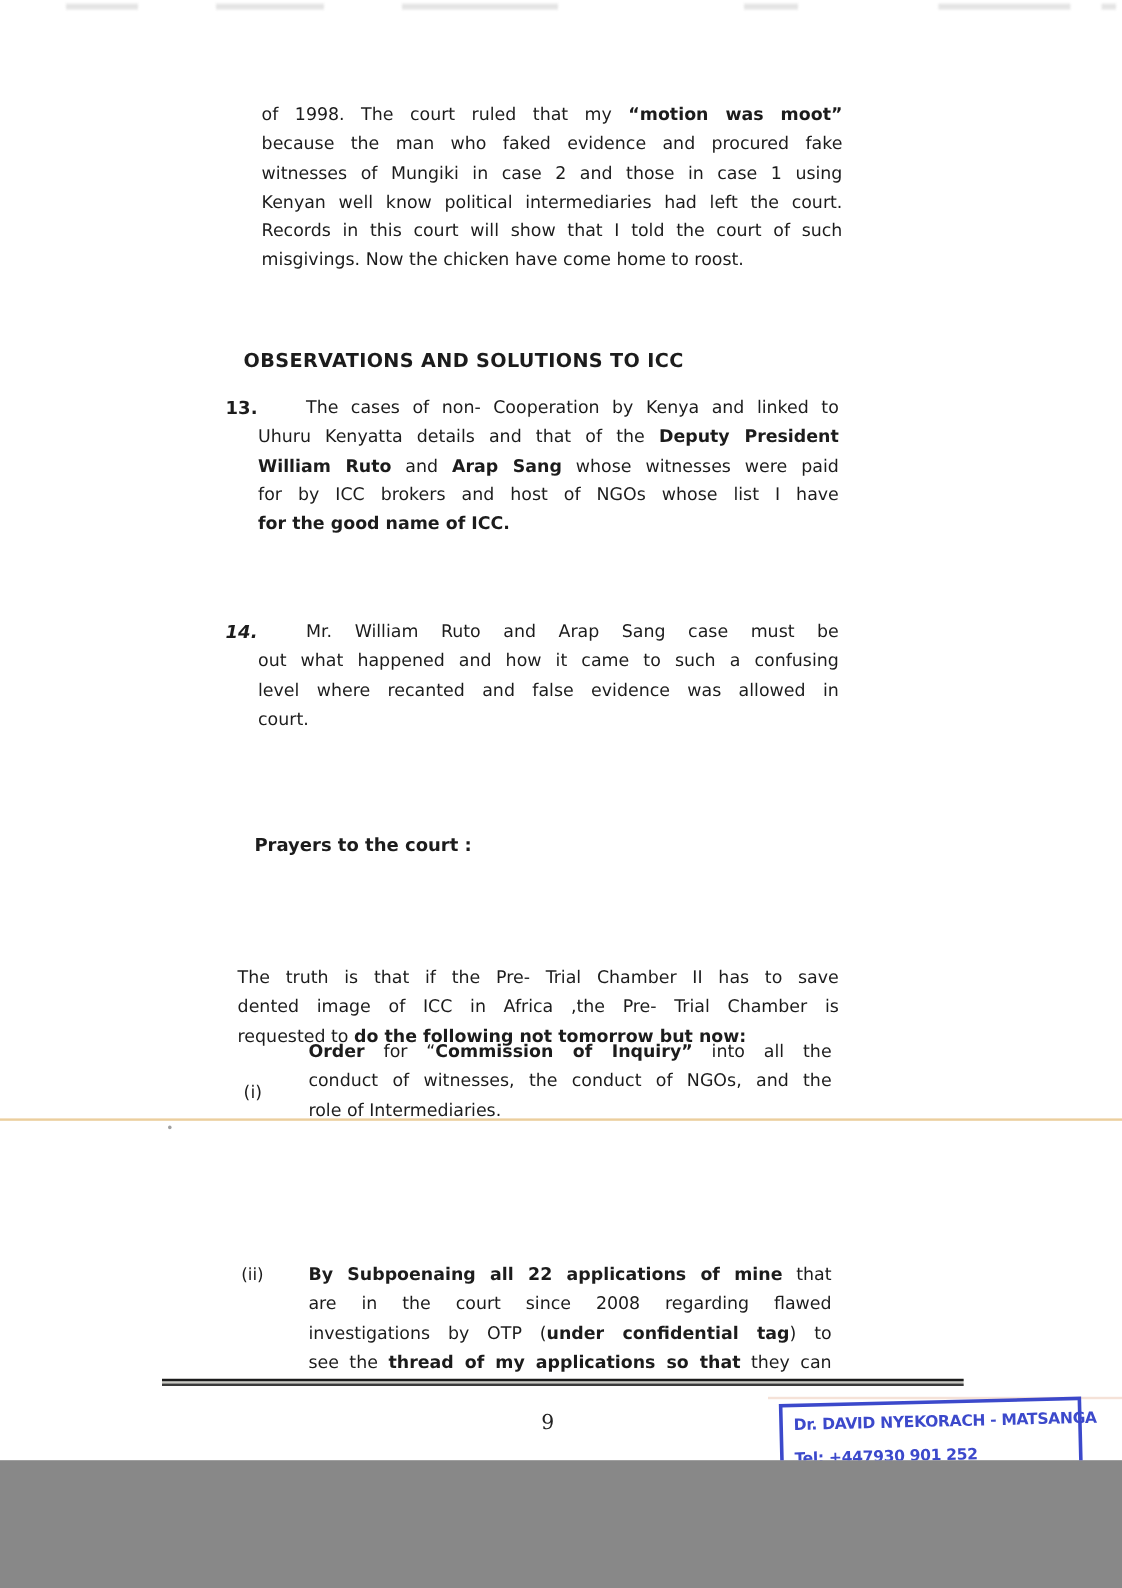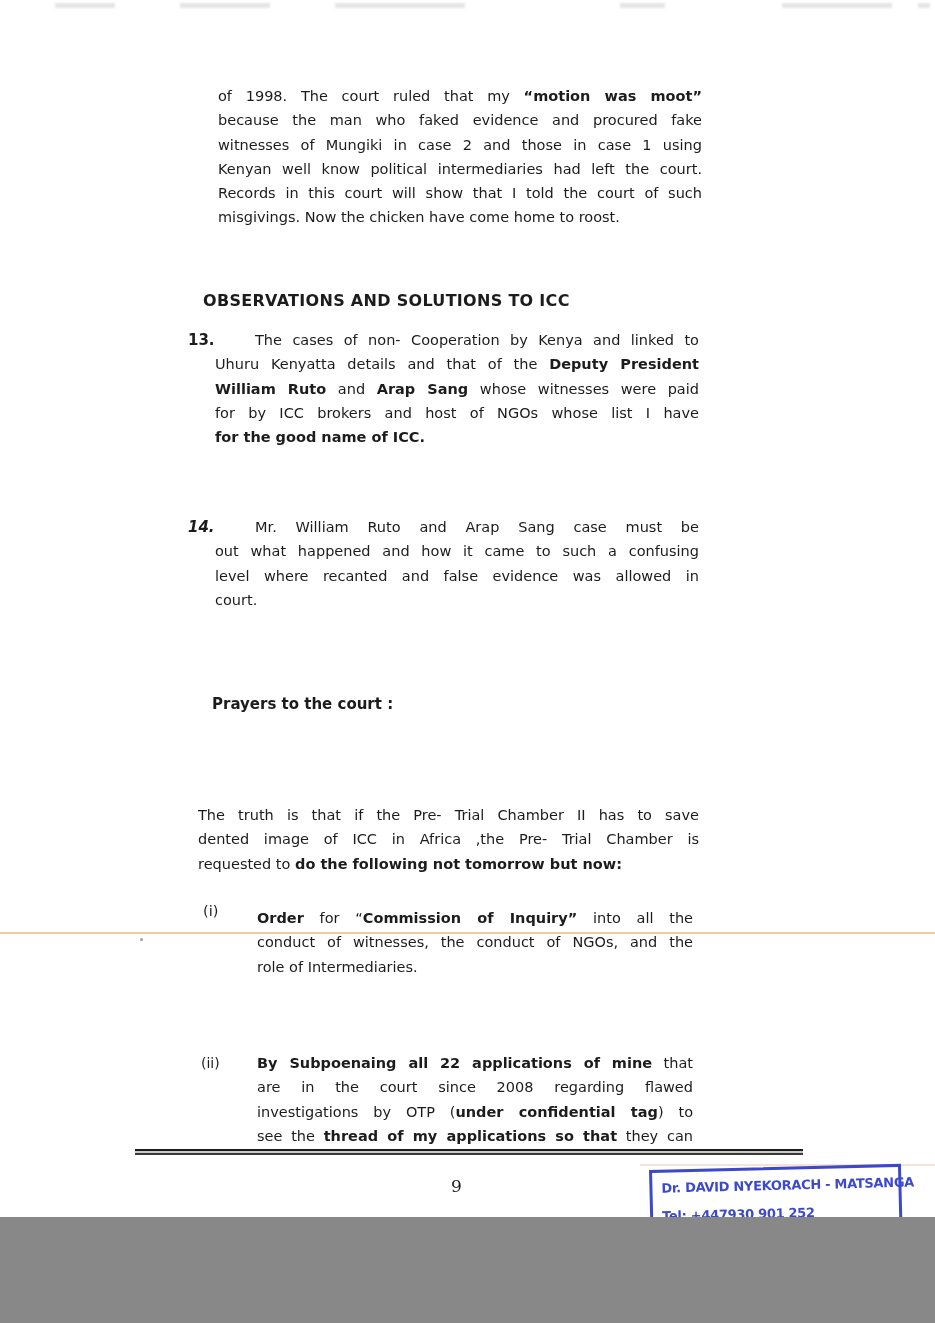--- a/index.html
+++ b/index.html
@@ -21,21 +21,21 @@
   .heading{position:absolute;left:203px;top:289px;margin:0;
     font-size:16px;font-weight:bold;letter-spacing:.3px;line-height:24.3px;}
   .marker{position:absolute;font-size:15px;line-height:24.3px;}
   .m13{left:188px;top:328px;font-weight:bold;}
   .t13{left:215px;top:328px;width:484px;}
   .m14{left:188px;top:515px;font-weight:bold;font-style:italic;}
   .t14{left:215px;top:515px;width:484px;}
   .prayers{position:absolute;left:212px;top:692px;font-size:15px;font-weight:bold;line-height:24.3px;}
   .truth{left:198px;top:771px;width:501px;margin-top:32px;}
   .mi{left:203px;top:899px;font-size:14.5px;}
-  .ti{left:257px;top:906px;width:436px;}
+  .ti{left:257px;top:865px;width:436px;}
   .mii{left:201px;top:1051px;font-size:14px;}
   .tii{left:257px;top:1051px;width:436px;}
   
   .rule{position:absolute;left:135px;top:1149px;width:668px;height:2px;
     background:#c9c9c4;border-top:2.5px solid #1b1b1b;border-bottom:2px solid #3a3a3a;}
   .pagenum{position:absolute;left:451px;top:1176px;
     font-family:"DejaVu Serif","Liberation Serif",serif;font-size:17px;color:#222;}
   
   .sm{position:absolute;top:3px;height:5px;background:#dcdcdc;filter:blur(1px);opacity:.75;}
   .sm1{left:55px;width:60px;}

